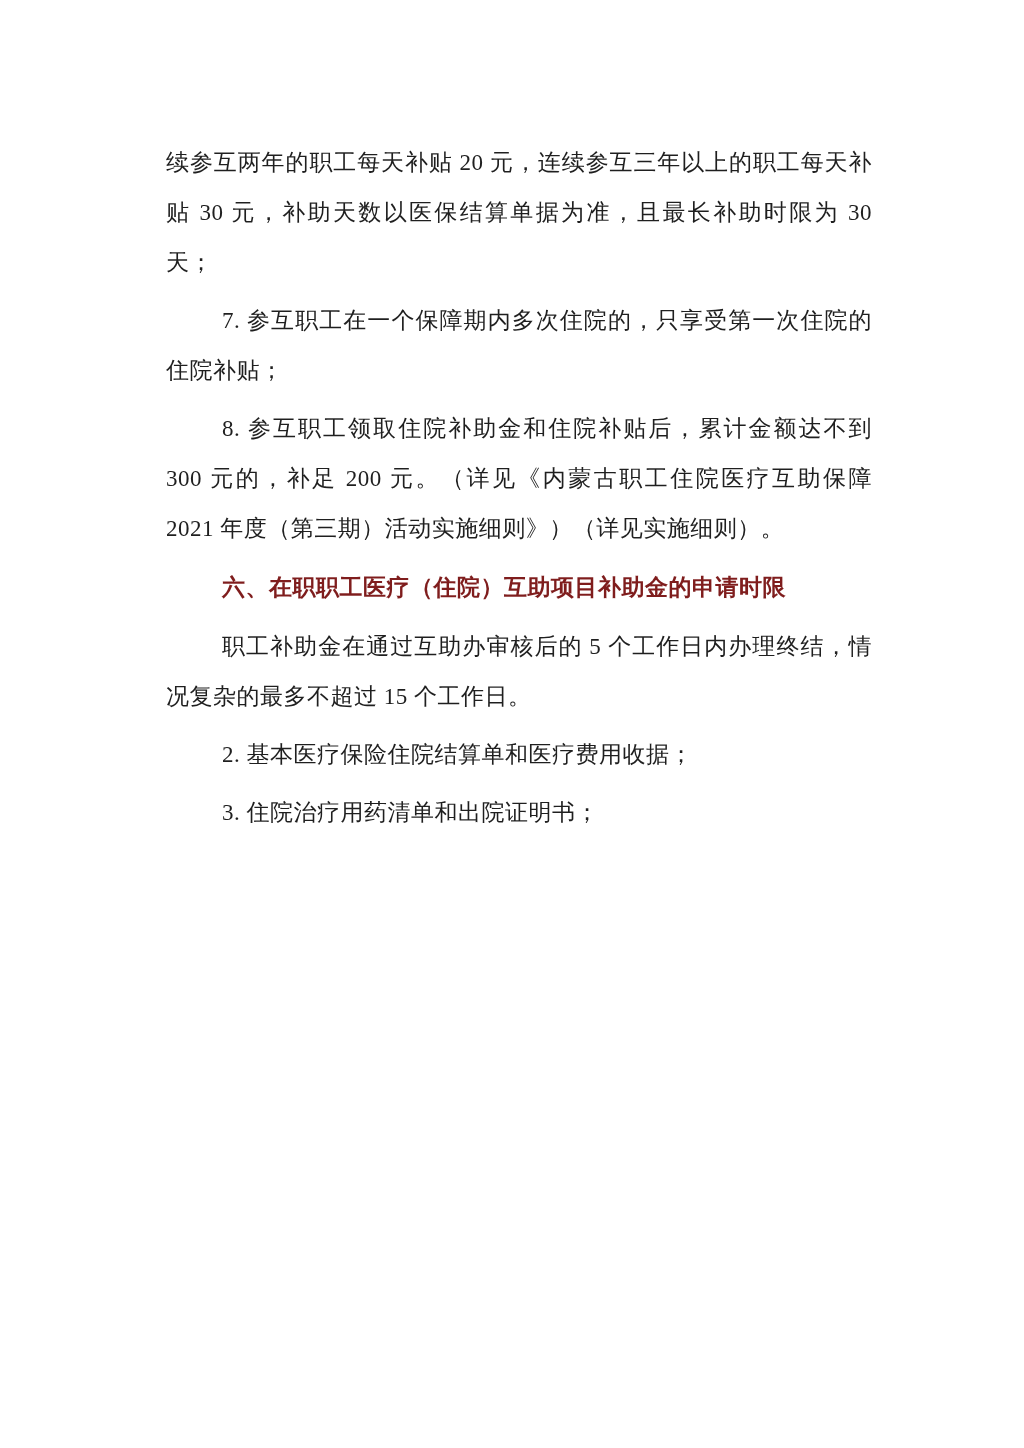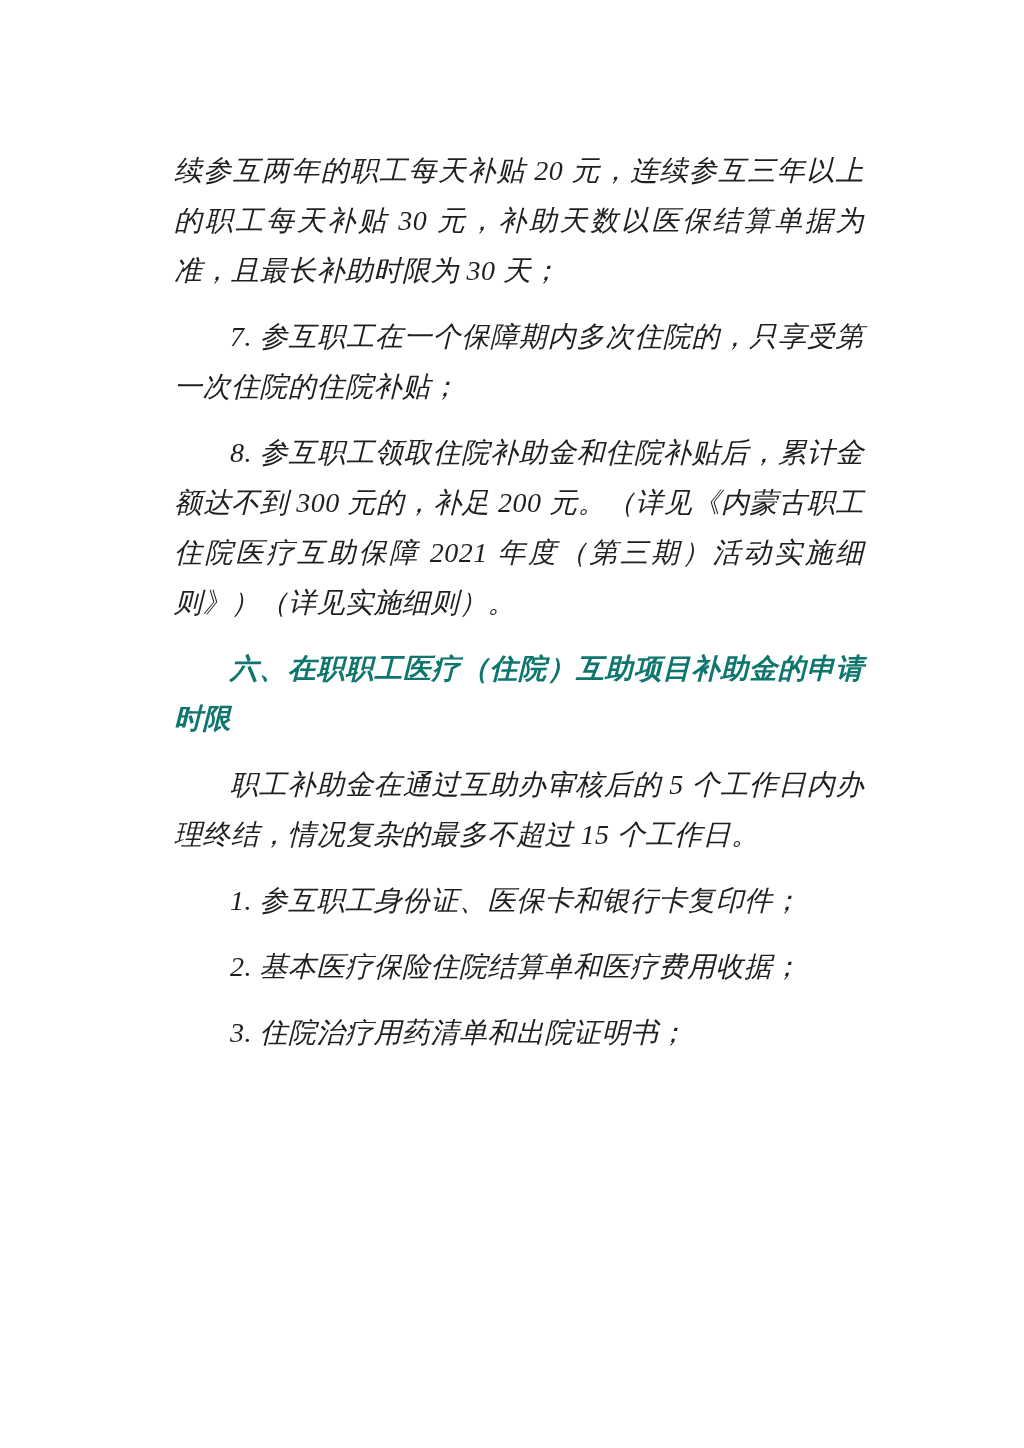--- a/index.html
+++ b/index.html
@@ -16,35 +16,34 @@
     font-family: "Liberation Serif", "DejaVu Serif", serif;
     color: #1f1f1f;
   }
   .text-block {
     position: absolute;
     left: 158px;
     top: 130px;
     width: 722px;
   }
   .para {
-    margin: 16px;
-    font-size: 28px;
+    margin: 8px;
+    font-size: 23px;
     line-height: 50px;
     text-align: justify;
     text-align-last: left;
     letter-spacing: 0.5px;
-    font-style: italic;
   }
   .indent-2em {
     text-indent: 56px;
   }
   .heading {
     font-family: "Liberation Sans", "DejaVu Sans", sans-serif;
     font-weight: bold;
-    color: #0f766e;
+    color: #7f1d1d;
   }
   .gap-small {
     margin-top: 10px;
   }
   .material-first {
     margin-top: 14px;
   }
   .material-gap {
     margin-top: 7px;
   }
@@ -61,20 +60,19 @@
     <p class="para indent-2em">7. 参互职工在一个保障期内多次住院的，只享受第一次住院的住院补贴；</p>
 
     <p class="para indent-2em">8. 参互职工领取住院补助金和住院补贴后，累计金额达不到 300 元的，补足 200 元。（详见《内蒙古职工住院医疗互助保障 2021 年度（第三期）活动实施细则》）（详见实施细则）。</p>
 
     <p class="para indent-2em heading">六、在职职工医疗（住院）互助项目补助金的申请时限</p>
 
 
     <p class="para indent-2em gap-small">职工补助金在通过互助办审核后的 5 个工作日内办理终结，情况复杂的最多不超过 15 个工作日。</p>
 
 
-    <p class="para indent-2em material-first">1. 参互职工身份证、医保卡和银行卡复印件；</p>
 
     <p class="para indent-2em material-gap">2. 基本医疗保险住院结算单和医疗费用收据；</p>
 
     <p class="para indent-2em material-gap">3. 住院治疗用药清单和出院证明书；</p>
 
   </div>
 </div>
 
 </body></html>

